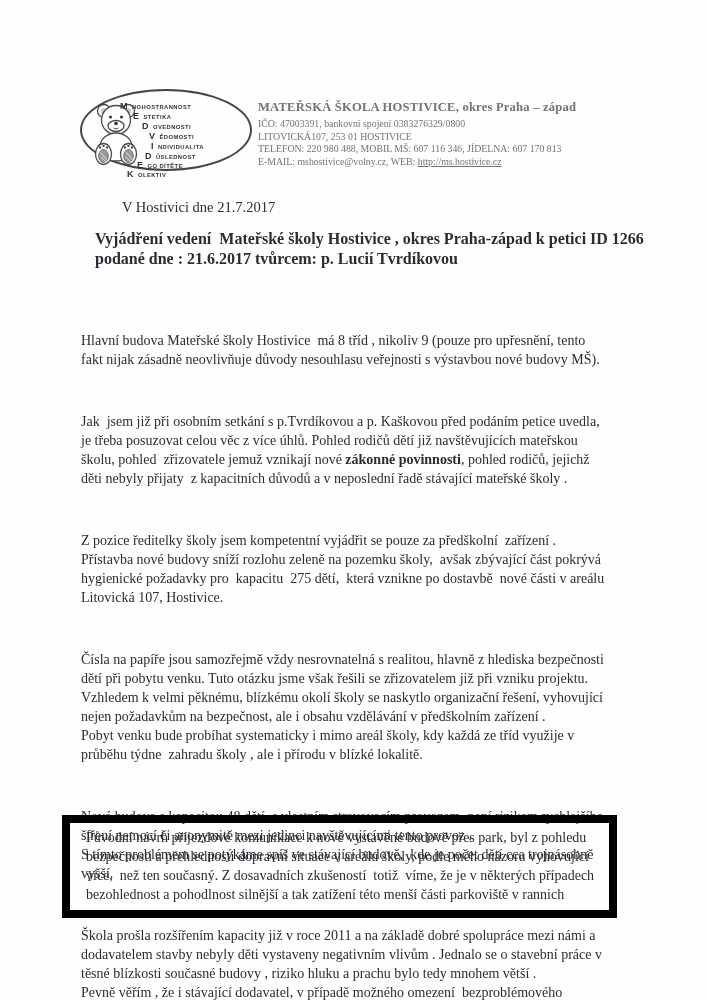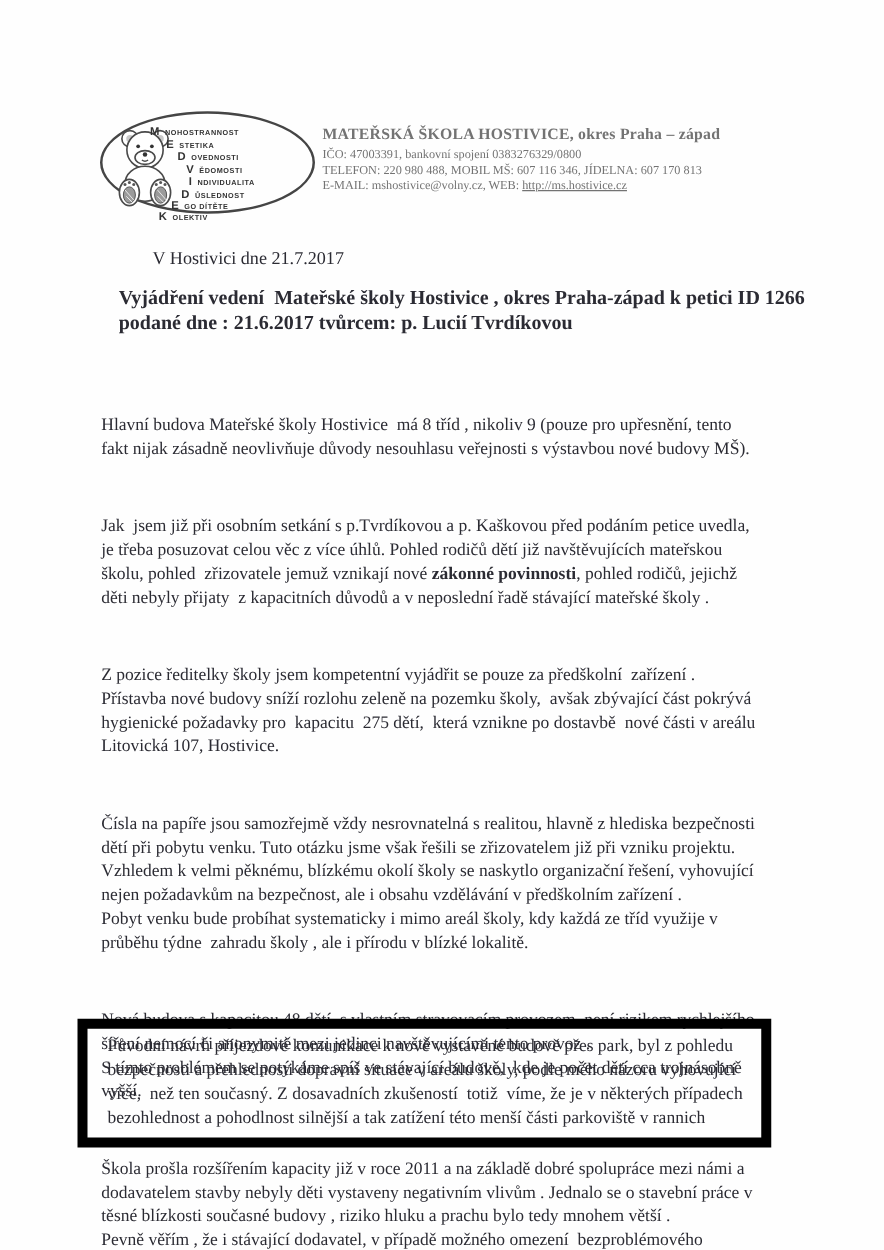--- a/index.html
+++ b/index.html
@@ -77,20 +77,21 @@
     <div class="acrostic-line"><span class="init">V</span> <span class="rest">ĚDOMOSTI</span></div>
     <div class="acrostic-line"><span class="init">I</span> <span class="rest">NDIVIDUALITA</span></div>
     <div class="acrostic-line"><span class="init">D</span> <span class="rest">ŮSLEDNOST</span></div>
     <div class="acrostic-line"><span class="init">E</span> <span class="rest">GO DÍTĚTE</span></div>
     <div class="acrostic-line"><span class="init">K</span> <span class="rest">OLEKTIV</span></div>
   </div>
 
   <div class="header-text">
     <div class="org-name">MATEŘSKÁ ŠKOLA HOSTIVICE, okres Praha – západ</div>
     <div class="hline">IČO: 47003391, bankovní spojení 0383276329/0800</div>
+    <div class="hline">LITOVICKÁ107, 253 01 HOSTIVICE</div>
     <div class="hline">TELEFON: 220 980 488, MOBIL MŠ: 607 116 346, JÍDELNA: 607 170 813</div>
     <div class="hline"><span>E-MAIL: mshostivice@volny.cz, WEB: </span><span class="weblink">http://ms.hostivice.cz</span></div>
   </div>
 
   <div class="date-line">V Hostivici dne  21.7.2017</div>
 
   <div class="subject">Vyjádření vedení  Mateřské školy Hostivice , okres Praha-západ k petici ID 1266
 podané dne : 21.6.2017 tvůrcem: p. Lucií Tvrdíkovou</div>
 
   <div class="body-text">

